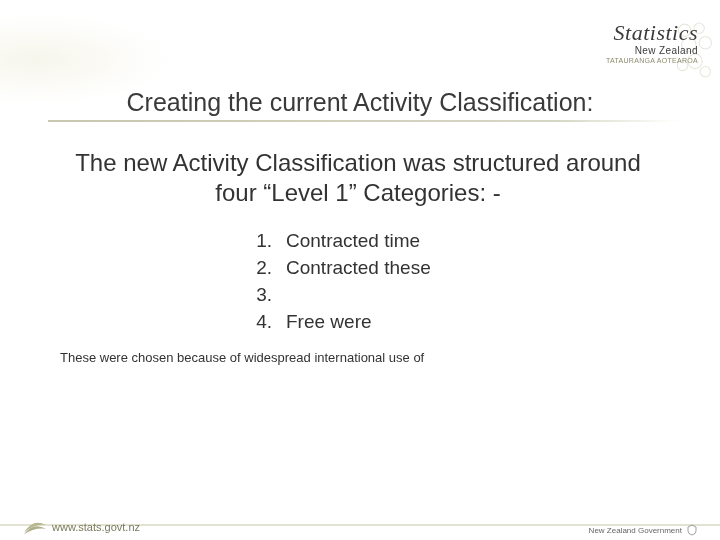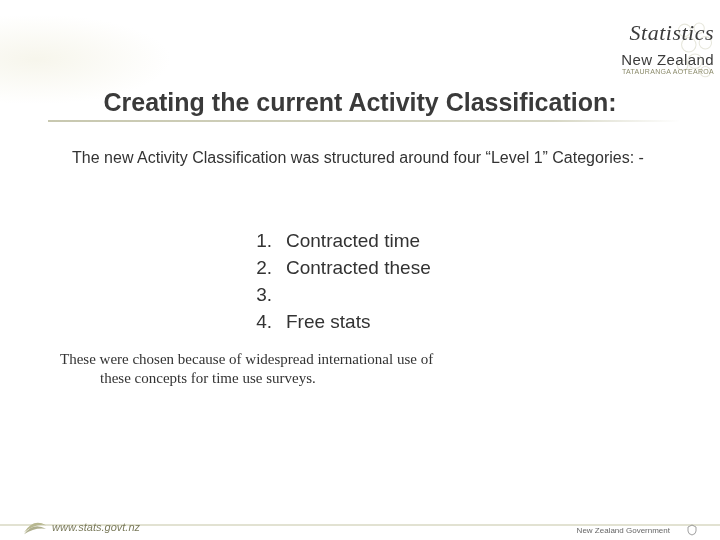--- a/index.html
+++ b/index.html
@@ -14,35 +14,35 @@
     width: 720px;
     height: 540px;
     position: relative;
     background:
       radial-gradient(ellipse 180px 60px at 5% 11%, rgba(240,238,220,0.55), rgba(240,238,220,0) 75%),
       #fff;
   }
   .logo-top {
     position: absolute;
     top: 22px;
-    right: 6px;
+    right: 22px;
     text-align: right;
     line-height: 1;
   }
   .logo-top .brand {
     font-family: Georgia, 'Times New Roman', serif;
     font-style: italic;
     font-size: 22px;
     color: #3b3b3b;
     letter-spacing: 0.5px;
   }
   .logo-top .sub {
-    font-size: 15px;
+    font-size: 10px;
     color: #3b3b3b;
-    margin-top: 8px;
+    margin-top: 2px;
     letter-spacing: 0.4px;
   }
   .logo-top .maori {
     font-size: 7px;
     color: #8a8a6a;
     margin-top: 1px;
     letter-spacing: 0.3px;
   }
   .logo-deco {
     position: absolute;
@@ -53,59 +53,58 @@
     opacity: 0.35;
   }
   .title {
     position: absolute;
     top: 88px;
     left: 0;
     width: 100%;
     text-align: center;
     font-size: 25px;
     color: #3a3a3a;
-    font-weight: 700;
+    font-weight: 400;
   }
   .title-rule {
     position: absolute;
     top: 120px;
     left: 48px;
     right: 40px;
     height: 2px;
     background: linear-gradient(to right, #c8c8b0, #d6d6c4 80%, rgba(214,214,196,0));
   }
   .intro {
     position: absolute;
     top: 148px;
     left: 60px;
     right: 64px;
     text-align: center;
-    font-size: 16px;
+    font-size: 24px;
     color: #333;
     line-height: 1.25;
   }
   .list {
     position: absolute;
     top: 228px;
     left: 256px;
     font-size: 19px;
     color: #333;
     line-height: 1.42;
   }
   .list-row { display: flex; }
   .list-num { width: 30px; text-align: right; padding-right: 14px; }
   .closing {
     position: absolute;
     top: 350px;
     left: 60px;
     right: 50px;
-    font-size: 15px;
+    font-size: 13px;
     color: #333;
     line-height: 1.28;
-    font-family: Liberation Serif, serif;
   }
   .closing .line2 { padding-left: 40px; }
   .footer-bar {
     position: absolute;
     left: 0;
     bottom: 14px;
     width: 100%;
     height: 2px;
     background: #e2e2d2;
   }
@@ -117,31 +116,30 @@
     align-items: center;
     gap: 6px;
   }
   .swoosh {
     width: 22px;
     height: 16px;
   }
   .url {
     font-size: 11px;
     color: #7a7a5b;
-    font-style: italic;
   }
   .footer-right {
     position: absolute;
     right: 22px;
     bottom: 4px;
     font-size: 8px;
     color: #666;
     display: flex;
     align-items: center;
-    gap: 16px;
+    gap: 4px;
     margin-left: 45px;
   }
   .footer-right .nz { font-size: 8px; }
   .crest {
     width: 12px; height: 12px;
     display: inline-block;
   }
 </style>
 </head>
 <body>
@@ -178,27 +176,26 @@
     </div>
     <div class="list-row">
       <span class="list-num">2.</span>
       <span>Contracted these</span>
     </div>
     <div class="list-row">
       <span class="list-num">3.</span>
     </div>
     <div class="list-row">
       <span class="list-num">4.</span>
-      <span>Free stats</span>
+      <span>Free were</span>
     </div>
   </div>
 
   <div class="closing">
     <div>These were chosen because of widespread international use of</div>
-    <div class="line2">these concepts for time use surveys.</div>
   </div>
 
   <div class="footer-bar"></div>
 
   <div class="footer-left">
     <svg class="swoosh" viewBox="0 0 24 16">
       <path d="M0 14 Q10 -2 24 6 Q12 4 0 14 Z" fill="#b7b78f"></path>
       <path d="M0 16 Q10 2 24 10 Q12 8 0 16 Z" fill="#9a9a70" opacity="0.8"></path>
     </svg>
     <span class="url">www.stats.govt.nz</span>

